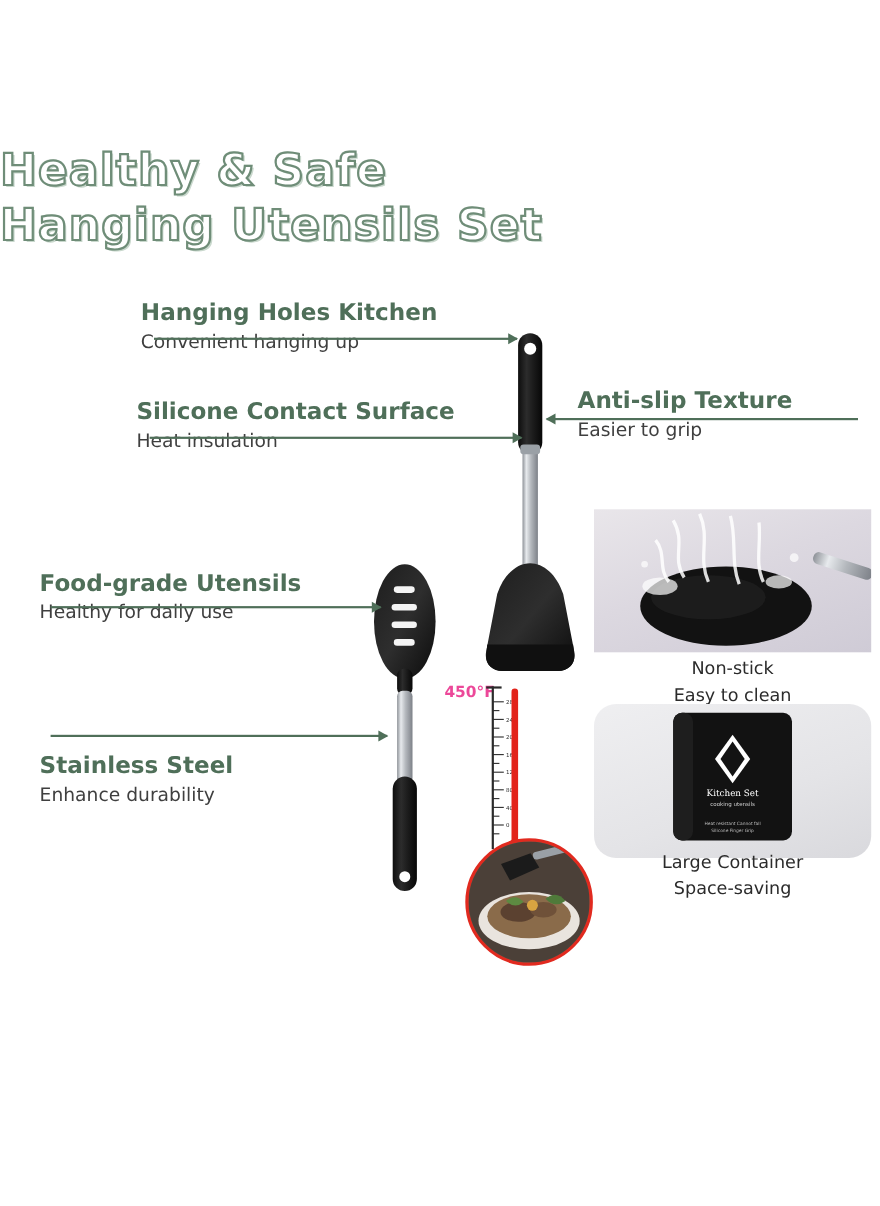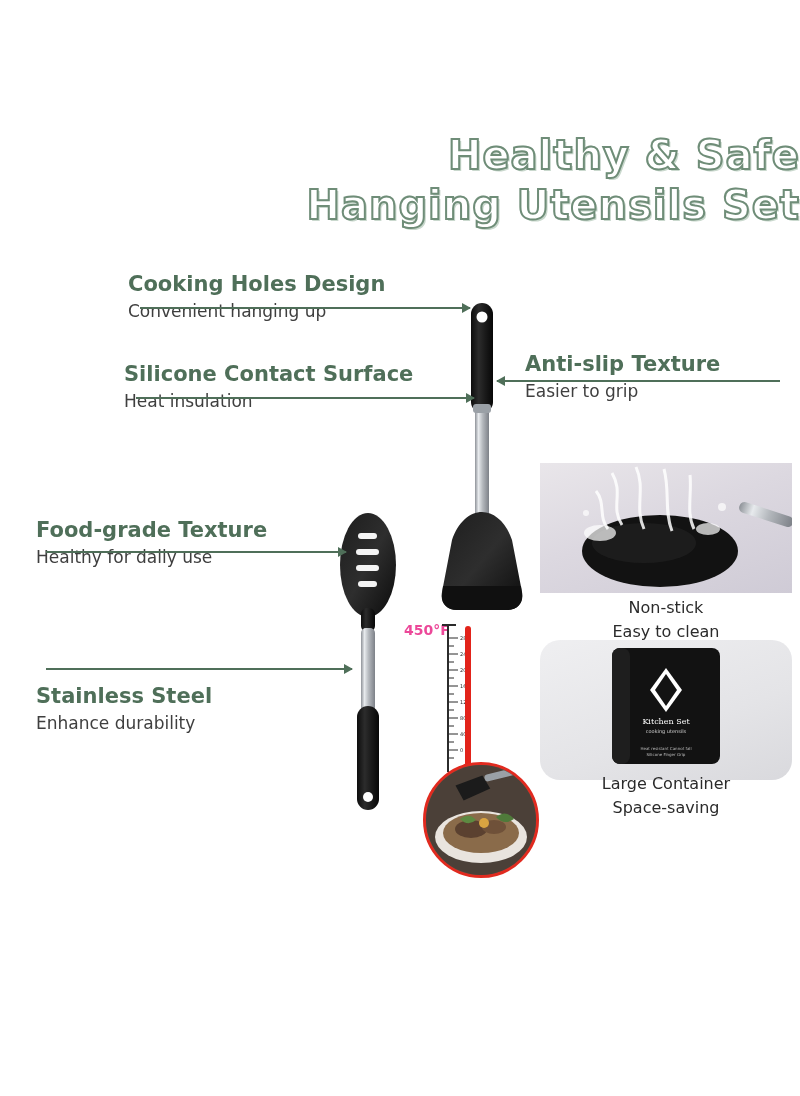--- a/index.html
+++ b/index.html
@@ -22,21 +22,21 @@
     height: 1096px;
     background: #ffffff;
   }
 
   
   .headline {
     position: absolute;
     left: 0;
     top: 130px;
     width: 800px;
-    text-align: right;
+    text-align: left;
     font-family: "DejaVu Sans", sans-serif;
     font-size: 40px;
     font-weight: bold;
     line-height: 50px;
     letter-spacing: 1px;
     color: #ffffff;
     -webkit-text-stroke: 2px #6f8d78;
     text-shadow:
       2px 2px 0 #c9d8cd,
       -1px -1px 0 #dfe8e1;
@@ -205,39 +205,39 @@
       <rect x="361" y="608" width="14" height="24" rx="6" fill="url(#blackGrad)"></rect>
 
       <rect x="361" y="628" width="14" height="84" rx="5" fill="url(#steelGrad)"></rect>
 
       <rect x="357" y="706" width="22" height="104" rx="11" fill="url(#blackGrad)"></rect>
       <circle cx="368" cy="797" r="5" fill="#ffffff"></circle>
     </g>
   </svg>
 
   <div class="feat" id="feat-hanging" style="left:128px; top:272px;">
-    <div class="title">Cooking Holes Design</div>
+    <div class="title">Hanging Holes Kitchen</div>
     <div class="sub">Convenient hanging up</div>
   </div>
   <div class="arrow" style="left:140px; top:307px; width:330px;"></div>
 
   <div class="feat" id="feat-silicone" style="left:124px; top:362px;">
     <div class="title">Silicone Contact Surface</div>
     <div class="sub">Heat insulation</div>
   </div>
   <div class="arrow" style="left:136px; top:397px; width:338px;"></div>
 
   <div class="feat" id="feat-antislip" style="left:525px; top:352px;">
     <div class="title">Anti-slip Texture</div>
     <div class="sub">Easier to grip</div>
   </div>
   <div class="arrow left" style="left:497px; top:380px; width:283px;"></div>
 
   <div class="feat" id="feat-foodgrade" style="left:36px; top:518px;">
-    <div class="title">Food-grade Texture</div>
+    <div class="title">Food-grade Utensils</div>
     <div class="sub">Healthy for daily use</div>
   </div>
   <div class="arrow" style="left:46px; top:551px; width:300px;"></div>
 
   <div class="feat" id="feat-steel" style="left:36px; top:636px;margin-top:48px;">
     <div class="title">Stainless Steel</div>
     <div class="sub">Enhance durability</div>
   </div>
   <div class="arrow" style="left:46px; top:668px; width:306px;"></div>
 

